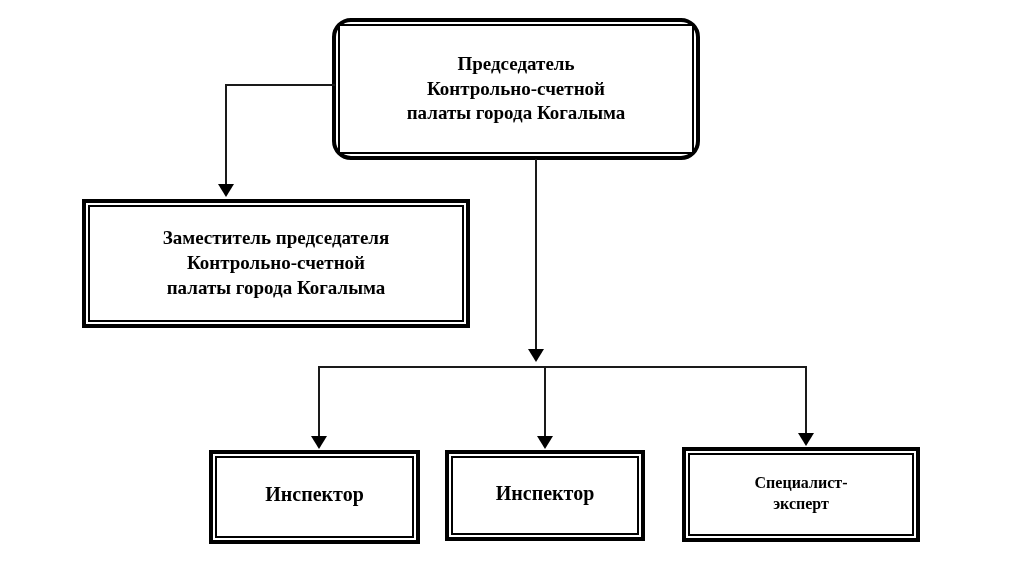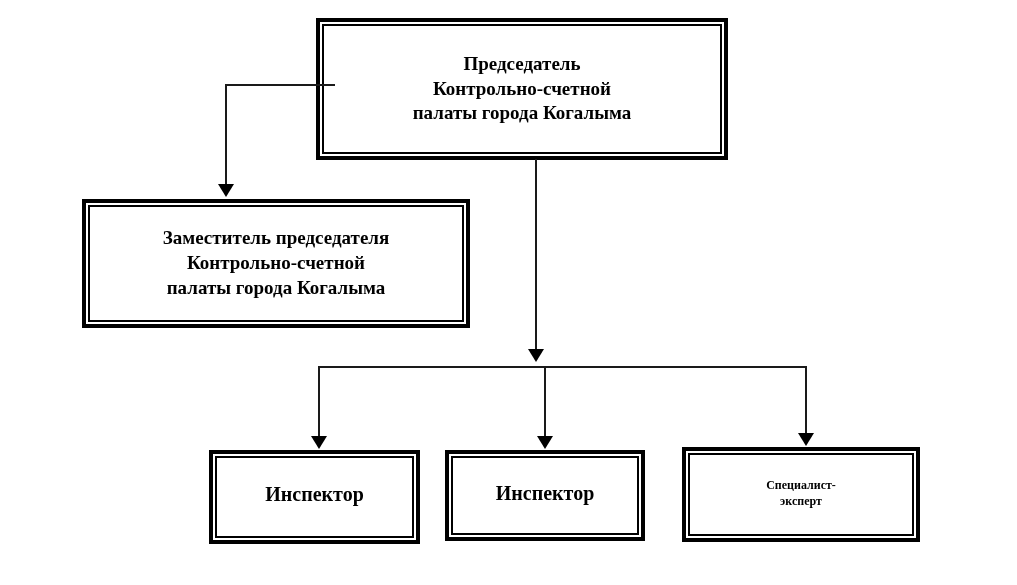--- a/index.html
+++ b/index.html
@@ -66,21 +66,21 @@
     border-left: 8px solid transparent;
     border-right: 8px solid transparent;
     border-top: 13px solid #000000;
   }
 </style>
 </head>
 <body>
 
 <div id="chart-canvas">
 
-  <div class="org-box v-center" style="left:316px; top:18px; width:412px; height:142px;">
+  <div class="org-box v-center" style="left:332px; top:18px; width:368px; height:142px;border-radius:19px;">
     <div class="inner-rule"></div>
     <div class="box-text" style="font-size:19px; padding:10px 16px;">Председатель
 Контрольно-счетной
 палаты города Когалыма</div>
   </div>
 
   <div class="org-box v-center" style="left:82px; top:199px; width:388px; height:129px;padding-left:40px;">
     <div class="inner-rule"></div>
     <div class="box-text" style="font-size:19px; padding:8px 14px;">Заместитель председателя
 Контрольно-счетной
@@ -92,21 +92,21 @@
     <div class="box-text" style="font-size:20px; padding:18px 10px 0 10px;">Инспектор</div>
   </div>
 
   <div class="org-box v-top" style="left:445px; top:450px; width:200px; height:91px;">
     <div class="inner-rule"></div>
     <div class="box-text" style="font-size:20px; padding:17px 10px 0 10px;">Инспектор</div>
   </div>
 
   <div class="org-box v-center" style="left:682px; top:447px; width:238px; height:95px;">
     <div class="inner-rule"></div>
-    <div class="box-text" style="font-size:12px; padding:4px 10px 6px 10px;">Специалист-
+    <div class="box-text" style="font-size:16px; padding:4px 10px 6px 10px;">Специалист-
 эксперт</div>
   </div>
 
   <div class="conn-h" style="left:225px; top:84px; width:110px;"></div>
   <div class="conn-v" style="left:225px; top:84px; height:100px;"></div>
   <div class="arrow-down" style="left:218px; top:184px;"></div>
 
   <div class="conn-v" style="left:535px; top:159px; height:190px;"></div>
   <div class="arrow-down" style="left:528px; top:349px;"></div>
 

